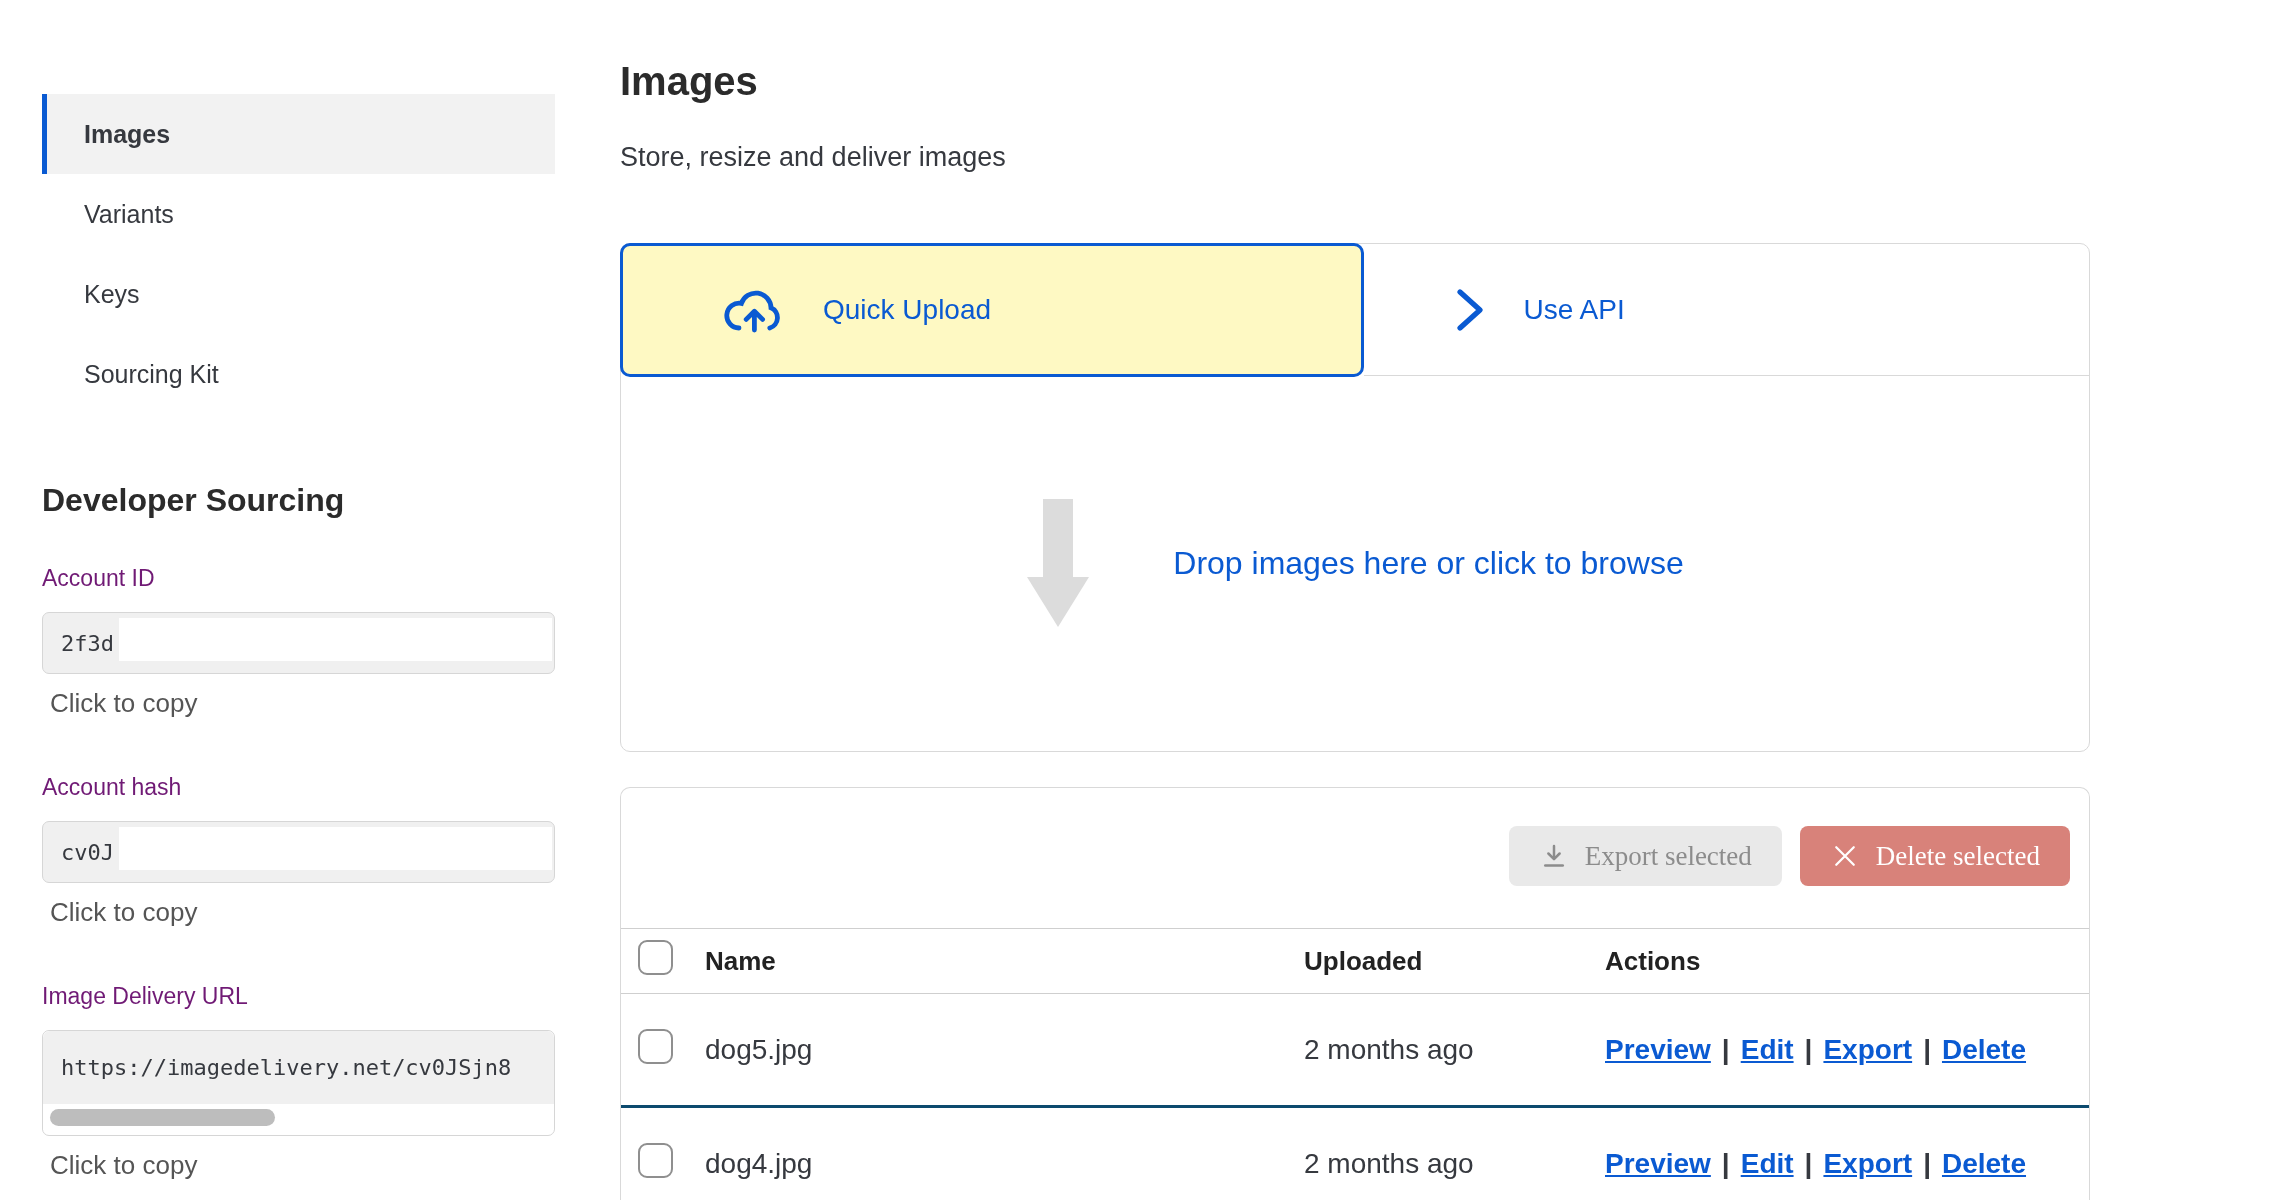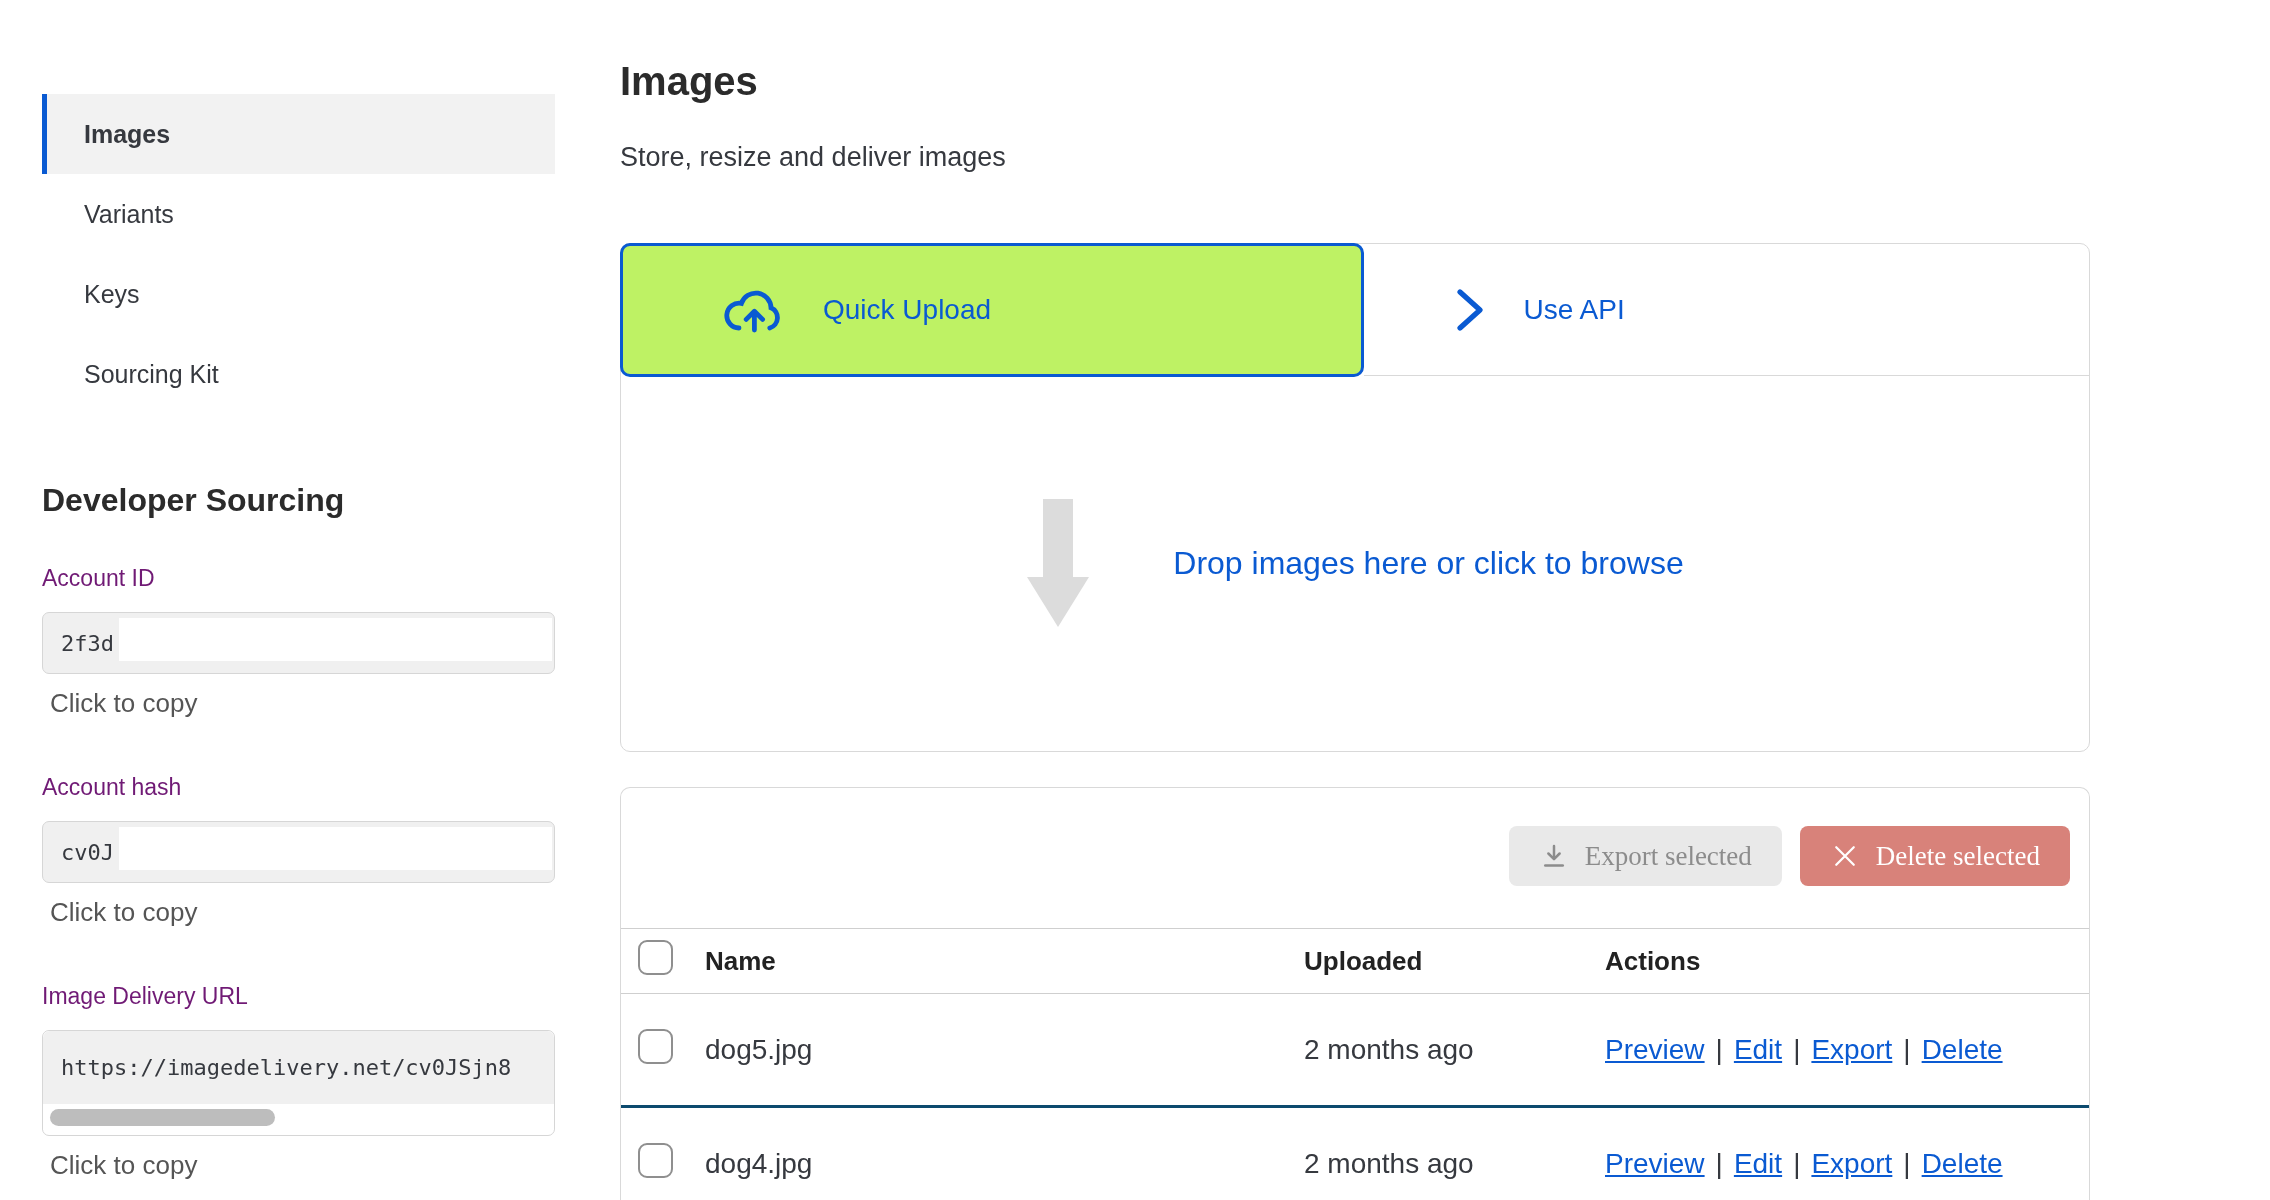--- a/index.html
+++ b/index.html
@@ -29,42 +29,42 @@
 
   
   .main { position:absolute; left:620px; top:58px; width:1470px; }
   .page-title { font-size:40px; font-weight:700; color:#2b2b2b; line-height:1.15; }
   .subtitle { margin-top:38px; font-size:27px; color:#36393f; }
 
   .upload-card { margin-top:70px; height:509px; border:1px solid #d9d9d9; border-radius:10px; }
   .tab-row { display:flex; height:132px; }
   .tab { flex:1; display:flex; align-items:center; color:#0a5ad2; font-size:28px; cursor:pointer; }
   .tab-quick { margin:-1px 0 0 -1px; height:134px; border:3px solid #0a5ad2;
-               border-radius:10px; padding-left:100px; gap:38px; background:#bef264; }
+               border-radius:10px; padding-left:100px; gap:38px; background:#fef9c3; }
   .tab-api { padding-left:88px; gap:36px; border-bottom:1px solid #d9d9d9; }
   .dropzone { height:374px; display:flex; align-items:center; justify-content:center;
               gap:83px; cursor:pointer; }
   .drop-text { color:#0a5ad2; font-size:32px; }
 
   .table-card { margin-top:35px; border:1px solid #d9d9d9; border-bottom:none;
                 border-radius:10px 10px 0 0; height:440px; overflow:hidden; }
   .toolbar { display:flex; justify-content:flex-end; gap:18px; padding:38px 19px 42px; }
   .btn { height:60px; border:none; border-radius:8px; display:flex; align-items:center;
          gap:16px; font-size:27px; padding:0 30px; cursor:pointer;
          font-family:Liberation Serif, serif; }
   .btn-export { background:#e9e9e9; color:#8c8c8c; }
   .btn-delete { background:#d8827a; color:#ffffff; }
 
   .grid-row { display:grid; grid-template-columns:84px 599px 301px 1fr; align-items:center; }
   .header-row { height:66px; border-top:1px solid #cfcfcf; border-bottom:1px solid #cfcfcf;
                 font-weight:700; font-size:26px; color:#222222; }
   .data-row { height:114px; border-bottom:3px solid #0c4a6e; font-size:28px; color:#36393f; }
   .checkbox { width:35px; height:35px; border:2px solid #8f8f8f; border-radius:9px;
               background:#fff; margin-left:17px; cursor:pointer; }
-  .links { display:flex; align-items:flex-start; }
+  .links { display:flex; align-items:flex-start;font-weight:bold; }
   .link { color:#0a5ad2; text-decoration:underline; cursor:pointer; }
   .sep { color:#36393f; padding:0 11px; }
   .icon { flex:none; display:flex; align-items:center; }
 </style>
 </head>
 <body>
 
 <nav class="sidebar">
   <div class="nav-item selected">
     <span>Images</span>

